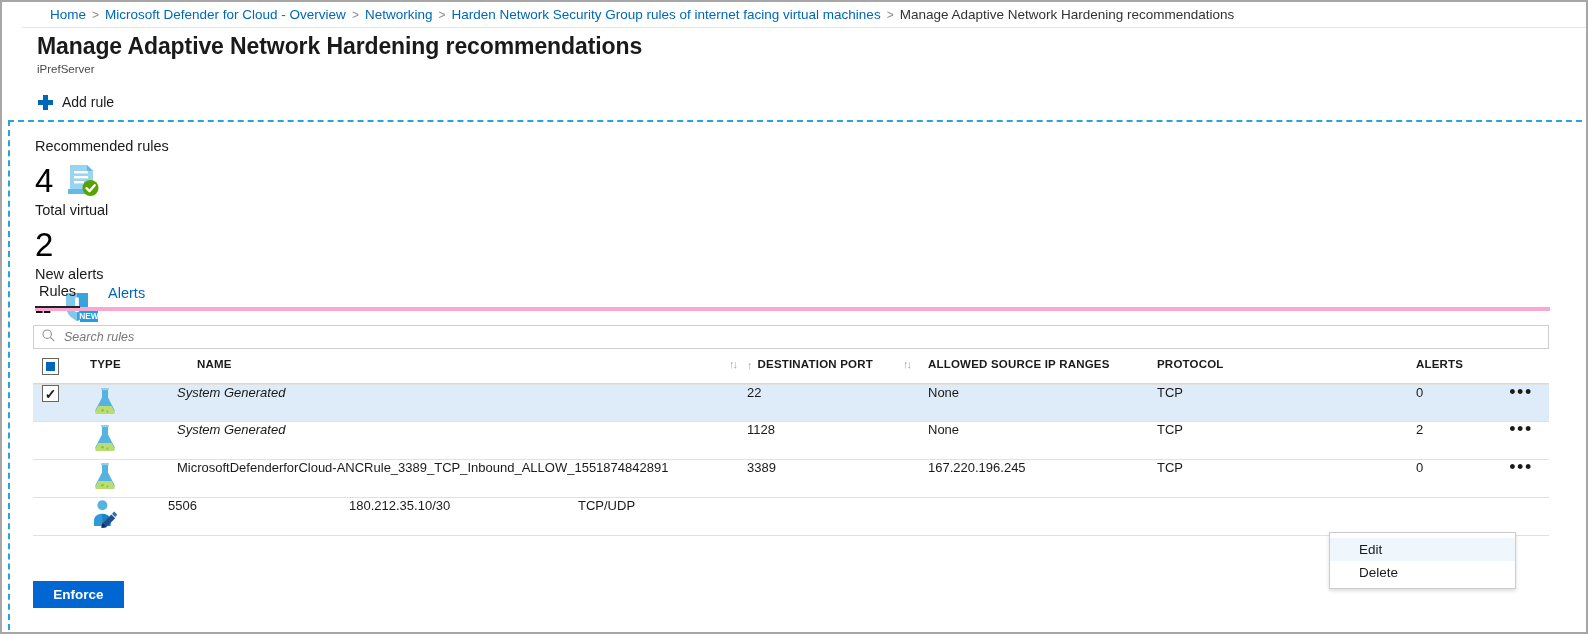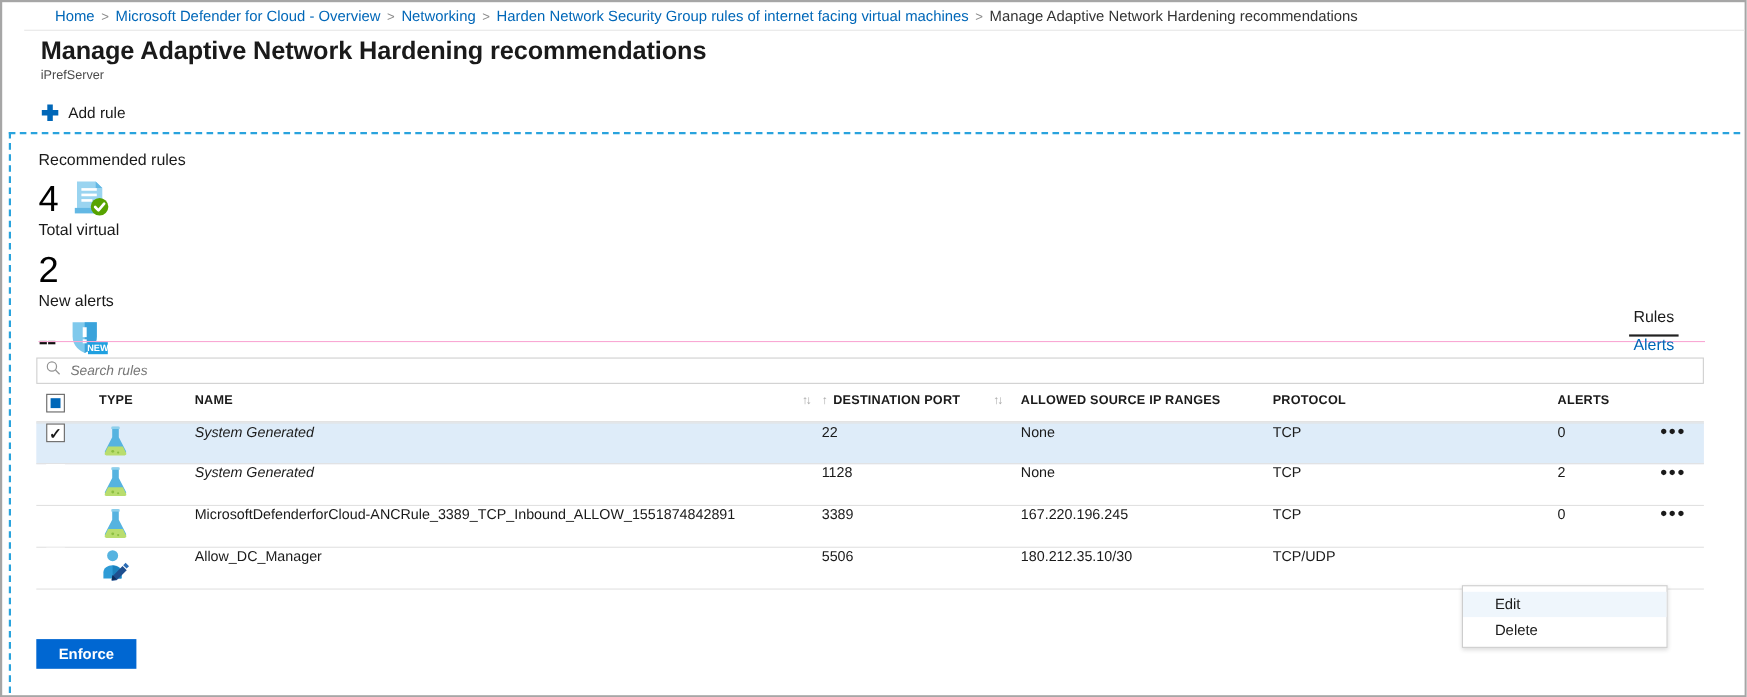--- a/index.html
+++ b/index.html
@@ -142,22 +142,21 @@
   .stat-icon { flex: 0 0 auto; }
 
   
   .tabs {
     position: absolute;
     left: 33px; top: 278px;
     width: 1515px;
     height: 31px;
     display: flex;
     align-items: flex-end;
-    border-bottom: 1px solid #f9a8d4;
-    flex-direction: column;
+    border-bottom: 4px solid #f9a8d4;
   }
   .tab {
     padding: 0 4px 7px 4px;
     margin-right: 24px;
     font-size: 14.5px;
     color: #0067b8;
     cursor: pointer;
     background: none;
     border: none;
     font-family: inherit;
@@ -240,20 +239,21 @@
     letter-spacing: -2px;
     vertical-align: middle;
     font-weight: 400;
   }
   .name-head-inner {
     display: flex;
     align-items: center;
     width: 100%;
     justify-content: space-between;
     padding-right: 6px;
+    margin-left: 20px;
   }
   .port-head-inner {
     display: flex;
     align-items: center;
     width: 100%;
     justify-content: space-between;
     padding-right: 18px;
   }
 
   .checkbox {
@@ -533,21 +533,20 @@
           <svg width="30" height="30" viewBox="0 0 30 30">
             <circle cx="12.4" cy="7.2" r="5" fill="#56b3e0"></circle>
             <path d="M4 28 v-5.6 c0 -4 3.8 -6.6 8.4 -6.6 c4.6 0 8.4 2.6 8.4 6.6 v5.6 z" fill="#2e9bd6"></path>
             <path d="M12.4 16 c4.3 0.2 7.6 2.8 7.6 6.4 v5.6 h-7.6 z" fill="#1b82bd"></path>
             <path d="M21.4 16.5 l3.8 3.8 l-9.2 9.2 l-4.6 0.9 l0.9 -4.6 z" fill="#1f4f8f"></path>
             <path d="M24.2 13.6 l3.1 3.1 l-2.2 2.2 l-3.1 -3.1 z" fill="#2b6cb5"></path>
             <path d="M11.4 29.4 l0.9 -4.6 l3.7 3.7 z" fill="#0e2e5c"></path>
           </svg>
         </span>
       </div>
-      <div class="c-name">Allow_DC_Manager</div>
       <div class="c-port">5506</div>
       <div class="c-ips">180.212.35.10/30</div>
       <div class="c-proto">TCP/UDP</div>
       <div class="c-alerts"></div>
       <div class="c-menu">
         <button class="ellipsis-btn"></button>
       </div>
     </div>
 
   </div>

